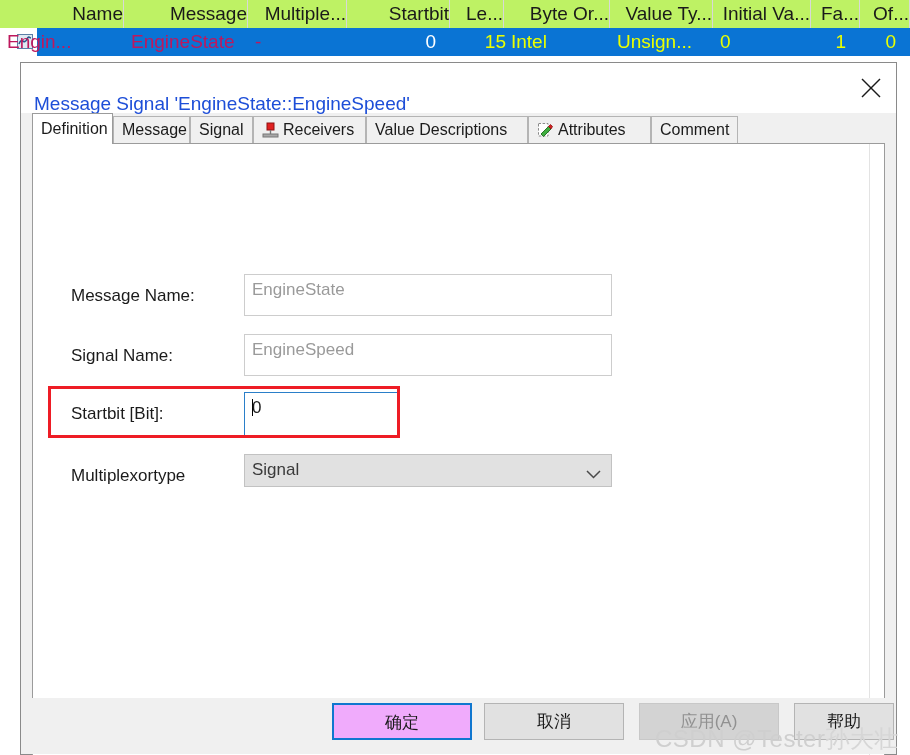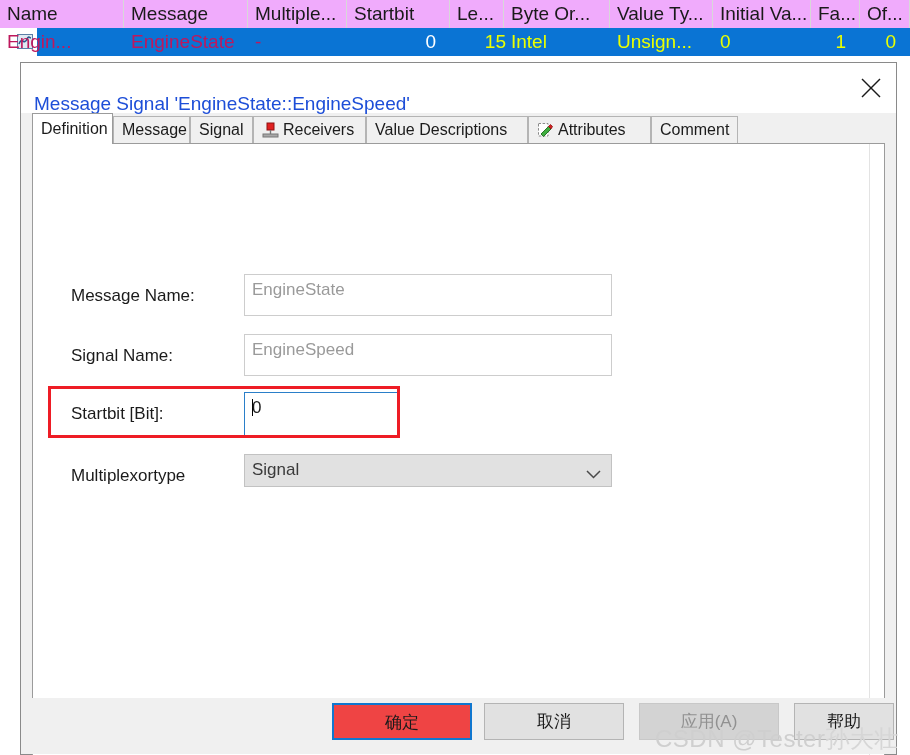--- a/index.html
+++ b/index.html
@@ -22,22 +22,23 @@
     width: 910px;
     height: 755px;
     background: #ffffff;
   }
 
   .grid-header {
     position: absolute;
     left: 0; top: 0;
     width: 910px;
     height: 28px;
-    background: #f0abfc;
+    background: #bef264;
     border-bottom: 4px solid #4d7c0f;
+    text-align: right;
   }
   .gh-cell {
     position: absolute;
     top: 0;
     height: 28px;
     line-height: 27px;
     font-size: 19px;
     color: #1a1a1a;
     padding-left: 7px;
     box-sizing: border-box;
@@ -269,21 +270,21 @@
     box-sizing: border-box;
     background: #e1e1e1;
     border: 1px solid #b4b4b4;
     font-size: 17px;
     color: #1b1b1b;
     text-align: center;
     line-height: 35px;
     white-space: nowrap;
   }
   .dbtn.default {
-    background: #ef4444;
+    background: #f0abfc;
     border: 2px solid #1077cf;
   }
   .dbtn.disabled {
     background: #d3d3d3;
     border: 1px solid #c8c8c8;
     color: #919191;
   }
 
   .watermark {
     position: absolute;

